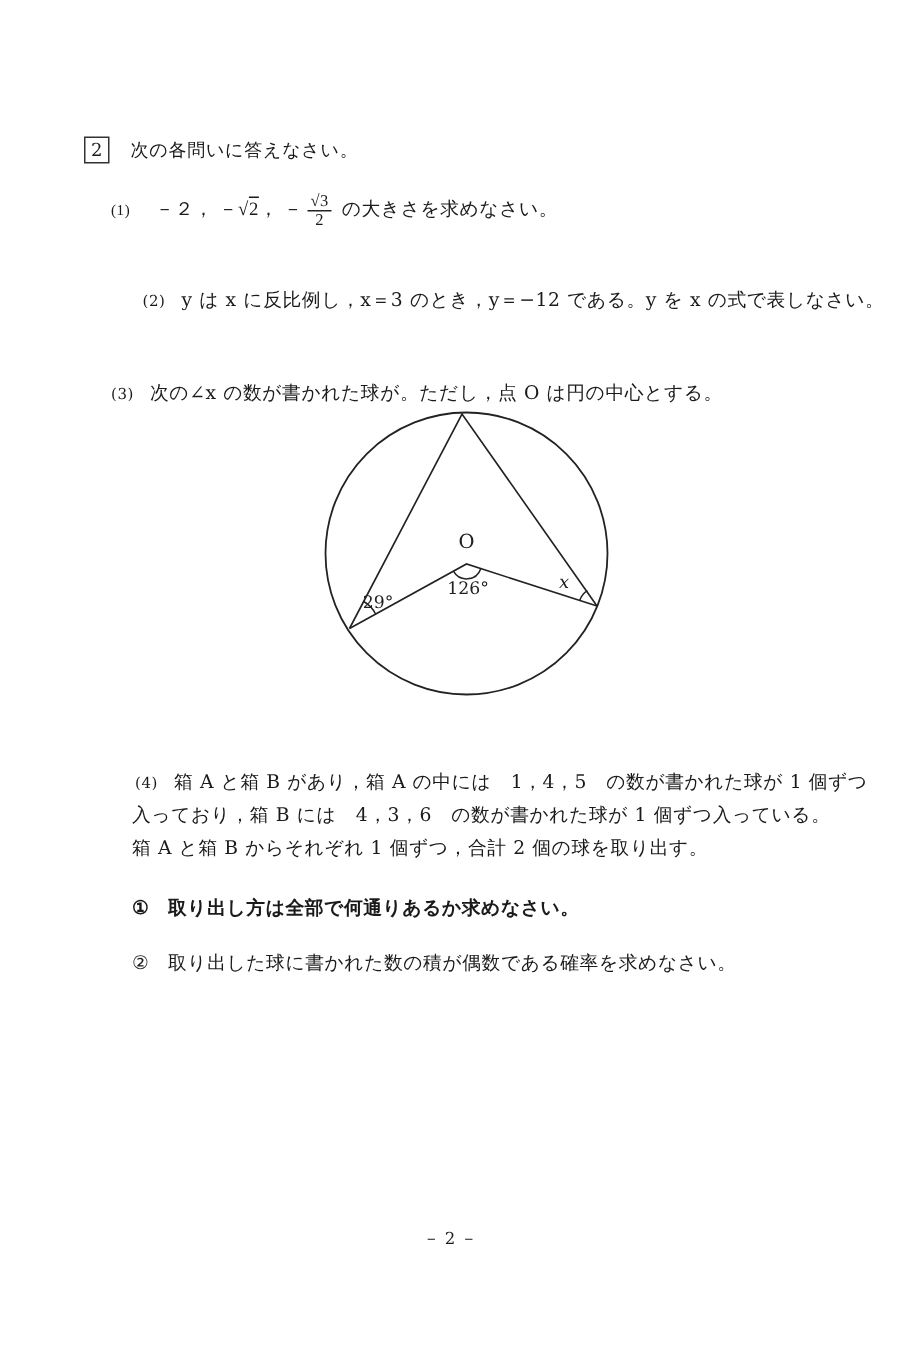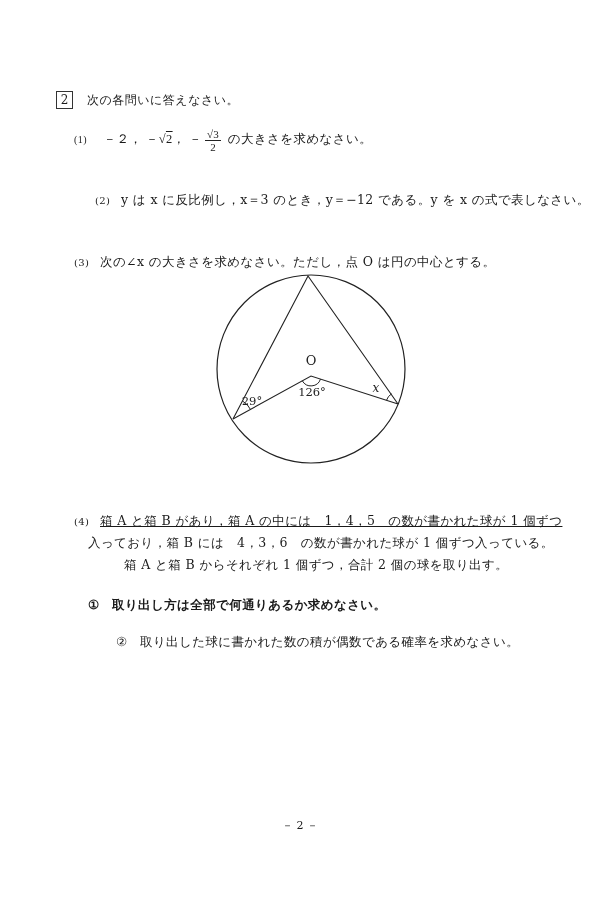--- a/index.html
+++ b/index.html
@@ -30,43 +30,43 @@
   <span>－</span><span>√</span><span class="sqrt">2</span><span>，</span>
   <span>－</span><span class="frac"><span class="num">√3</span><span class="den">2</span></span>
   <span>の大きさを求めなさい。</span>
 </div>
 
 <div class="abs line" style="left:78px; top:192px;margin-left:17px;">
   <span class="qnum">(2)</span><span>y は x に反比例し，x＝3 のとき，y＝−12 である。y を x の式で表しなさい。</span>
 </div>
 
 <div class="abs line" style="left:74px; top:254px;">
-  <span class="qnum">(3)</span><span>次の∠x の大きさを求めなさい。ただし，点 O は円の中心とする。</span>
+  <span class="qnum">(3)</span><span>次の∠x の数が書かれた球が。ただし，点 O は円の中心とする。</span>
 </div>
 
 <svg class="abs" style="left:0; top:0;" width="600" height="900">
   <circle cx="311" cy="369" r="94" fill="none" stroke="#222" stroke-width="1.2"></circle>
   <polyline points="233,419 308,276 398,404" fill="none" stroke="#222" stroke-width="1.1"></polyline>
   <polyline points="233,419 311,376 398,404" fill="none" stroke="#222" stroke-width="1.1"></polyline>
 
   <path d="M 242.5,401 A 20 20 0 0 1 250.5,409.5" fill="none" stroke="#222" stroke-width="1"></path>
   <path d="M 386.5,400.3 A 12 12 0 0 1 391.6,393.8" fill="none" stroke="#222" stroke-width="1"></path>
   <path d="M 302.3,380.8 A 10 10 0 0 0 320.5,379.1" fill="none" stroke="#222" stroke-width="1"></path>
   <text x="311" y="365" text-anchor="middle" font-size="13" fill="#222">O</text>
   <text x="312" y="396" text-anchor="middle" font-size="11.5" fill="#222">126°</text>
   <text x="252" y="405" text-anchor="middle" font-size="11.5" fill="#222">29°</text>
   <text x="376" y="392" text-anchor="middle" font-size="12" font-style="italic" fill="#222">x</text>
 </svg>
 
-<div class="abs line" style="left:74px; top:513px;text-decoration:underline;">
+<div class="abs line" style="left:90px; top:513px;">
   <span class="qnum">(4)</span><span>箱 A と箱 B があり，箱 A の中には　1，4，5　の数が書かれた球が 1 個ずつ</span>
 </div>
 <div class="abs line" style="left:88px; top:535px;">入っており，箱 B には　4，3，6　の数が書かれた球が 1 個ずつ入っている。</div>
-<div class="abs line" style="left:88px; top:557px;margin-left:36px;">箱 A と箱 B からそれぞれ 1 個ずつ，合計 2 個の球を取り出す。</div>
+<div class="abs line" style="left:88px; top:557px;">箱 A と箱 B からそれぞれ 1 個ずつ，合計 2 個の球を取り出す。</div>
 
 <div class="abs line" style="left:88px; top:597px;font-weight:bold;">
   <span style="display:inline-block; width:24px;">①</span><span>取り出し方は全部で何通りあるか求めなさい。</span>
 </div>
-<div class="abs line" style="left:88px; top:634px;margin-left:28px;">
+<div class="abs line" style="left:88px; top:634px;">
   <span style="display:inline-block; width:24px;">②</span><span>取り出した球に書かれた数の積が偶数である確率を求めなさい。</span>
 </div>
 
 <div class="abs page-num">－ 2 －</div>
 
 </body></html>

